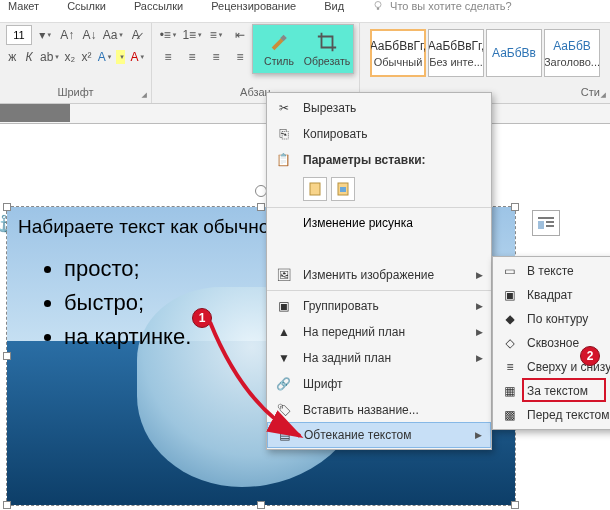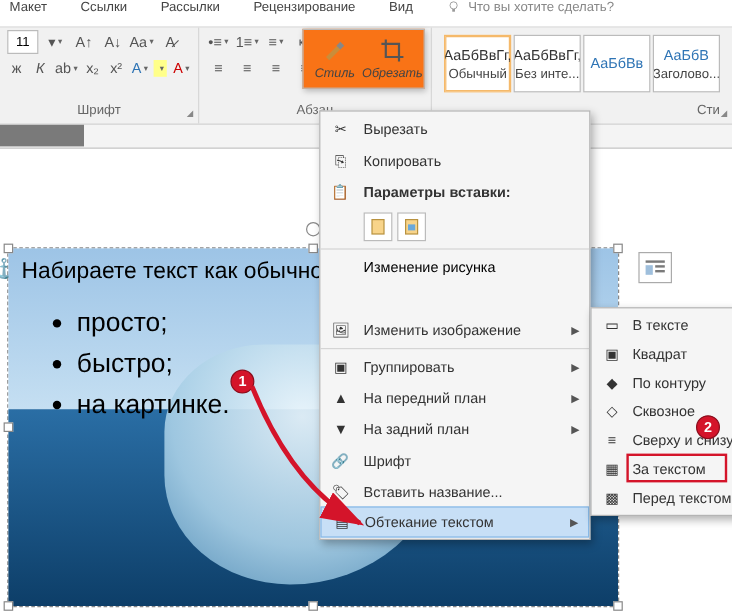--- a/index.html
+++ b/index.html
@@ -32,21 +32,21 @@
 .ice { position:absolute; left:130px; top:80px; width:230px; height:200px; background:radial-gradient(circle at 50% 30%,#eaf5fb,#a8cfe6 60%,#5a95bd 100%); border-radius:40% 50% 60% 50%; opacity:.92; }
 .handle { position:absolute; width:8px; height:8px; background:#fff; border:1px solid #888; }
 .h-tl{left:-4px;top:-4px}.h-tr{right:-4px;top:-4px}.h-bl{left:-4px;bottom:-4px}.h-br{right:-4px;bottom:-4px}
 .h-t{left:50%;top:-4px;margin-left:-4px}.h-b{left:50%;bottom:-4px;margin-left:-4px}.h-l{left:-4px;top:50%;margin-top:-4px}.h-r{right:-4px;top:50%;margin-top:-4px}
 .rot { position:absolute; left:50%; top:-22px; width:12px; height:12px; margin-left:-6px; border:1px solid #888; border-radius:50%; background:#fff; }
 .doc-text { position:absolute; left:18px; top:92px; font-family:Calibri,sans-serif; color:#000; }
 .doc-text h1 { font-size:19px; font-weight:400; margin-bottom:14px; }
 .doc-text ul { margin-left:46px; font-size:22px; line-height:1.55; }
 .anchor { position:absolute; left:-6px; top:90px; color:#6a8fb3; font-size:16px; }
 .layout-opts { position:absolute; right:50px; top:86px; width:28px; height:26px; border:1px solid #aaa; background:#fff; display:flex; align-items:center; justify-content:center; }
-.mini-tb { position:absolute; left:252px; top:24px; background:#f97316; border:1px solid #bbb; box-shadow:1px 2px 5px rgba(0,0,0,.25); display:flex; padding:4px; gap:4px;font-style:italic; }
+.mini-tb { position:absolute; left:252px; top:24px; background:#5eead4; border:1px solid #bbb; box-shadow:1px 2px 5px rgba(0,0,0,.25); display:flex; padding:4px; gap:4px; }
 .mini-item { width:44px; display:flex; flex-direction:column; align-items:center; font-size:10.5px; color:#444; padding:2px; }
 .mini-ico { width:22px; height:22px; margin-bottom:2px; }
 .ctxmenu { position:absolute; left:266px; top:92px; width:226px; background:#f5f5f5; border:1px solid #b4b4b4; box-shadow:2px 3px 7px rgba(0,0,0,.3); font-size:12px; color:#333; padding:2px 0; }
 .mi { display:flex; align-items:center; height:26px; padding:0 18px 0 8px; gap:10px; position:relative; }
 .mi .ico { width:18px; height:18px; flex-shrink:0; display:flex; align-items:center; justify-content:center; }
 .mi.sep { height:0; border-top:1px solid #d5d5d5; margin:2px 0; }
 .mi.grey { color:#000000; }
 .mi.hover { background:#c7dff6; border:1px solid #86b8e6; height:26px; margin:-1px 0; }
 .mi .arrow { position:absolute; right:8px; font-size:9px; color:#555; }
 .mi.hdr { font-weight:600; }
@@ -73,21 +73,21 @@
   <span class="tell-me">
     <svg class="tell-me-icon" viewBox="0 0 16 16">
         <circle cx="8" cy="6" r="4" fill="none" stroke="#999"></circle>
         <rect x="6.5" y="10" width="3" height="3" fill="#999"></rect>
       </svg>
     <span>Что вы хотите сделать?</span>
   </span>
 </div>
 
 <div class="ribbon">
-  <div class="group" style="width:166px">
+  <div class="group" style="width:152px">
     <div class="btns">
       <div class="row">
         <input class="font-size" value="11" style="">
         <span class="iconbtn drop">▾</span>
         <span class="iconbtn">A↑</span>
         <span class="iconbtn">A↓</span>
         <span class="iconbtn drop">Aa</span>
         <span class="iconbtn">A̷</span>
       </div>
       <div class="row">

